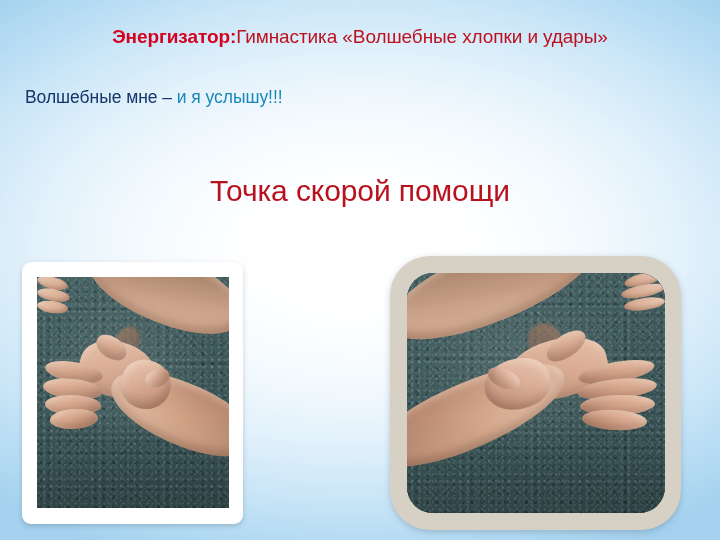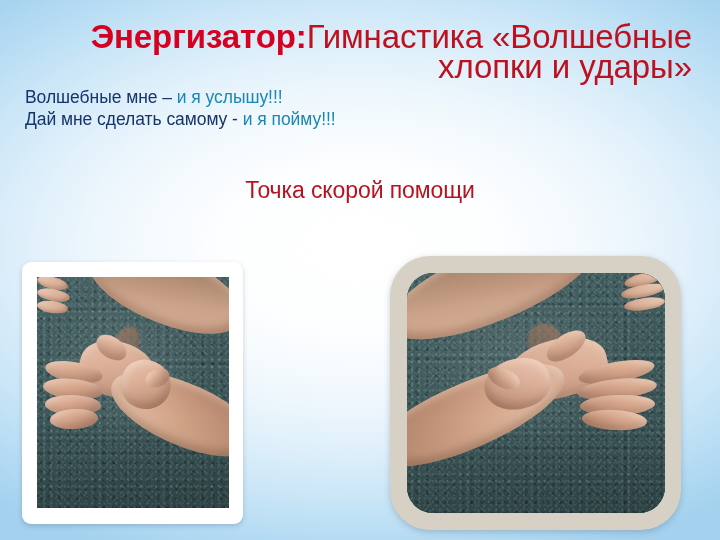--- a/index.html
+++ b/index.html
@@ -33,22 +33,22 @@
     z-index: 3;
     pointer-events: none;
   }
   .text-layer > * { pointer-events: auto; }
 
   .title {
     position: absolute;
     left: 28px;
     top: 22px;
     width: 664px;
-    text-align: right;
-    font-size: 33px;
+    text-align: center;
+    font-size: 19px;
     line-height: 30px;
     color: #c00018;
     letter-spacing: -0.1px;
   }
   .title .energizer {
     font-weight: bold;
     color: #d60020;
   }
   .title .rest {
     font-weight: normal;
@@ -67,21 +67,21 @@
     letter-spacing: -0.05px;
   }
   .creed .hi { color: #1a87b8; }
 
   .pointinfo {
     position: absolute;
     left: 14px;
     top: 176px;
     width: 692px;
     text-align: center;
-    font-size: 23px;
+    font-size: 30px;
     line-height: 29.5px;
     color: #b9121f;
     letter-spacing: -0.1px;
   }
 
   
   .photo-layer {
     position: absolute;
     inset: 0;
     z-index: 6;
@@ -243,23 +243,20 @@
 
   <div class="text-layer">
 
     <div class="title">
       <span class="energizer">Энергизатор:</span><span class="rest">Гимнастика «Волшебные хлопки и удары»</span>
     </div>
 
     <div class="creed">
       <div>
         <span>Волшебные мне – </span><span class="hi">и я услышу!!!</span>
-      </div>
-      <div>
-        <span>Дай мне сделать самому - </span><span class="hi">и я пойму!!!</span>
       </div>
     </div>
 
     <div class="pointinfo">
       <div>Точка скорой помощи</div>
     </div>
 
   </div>
 
   <div class="photo-layer">

